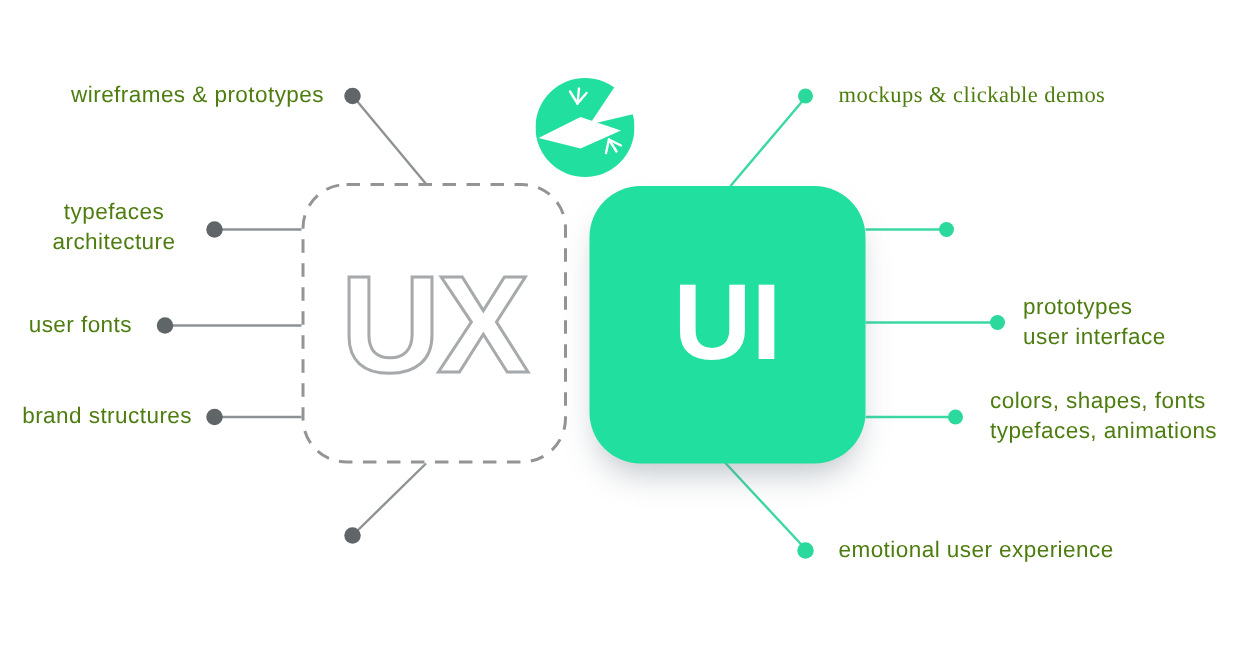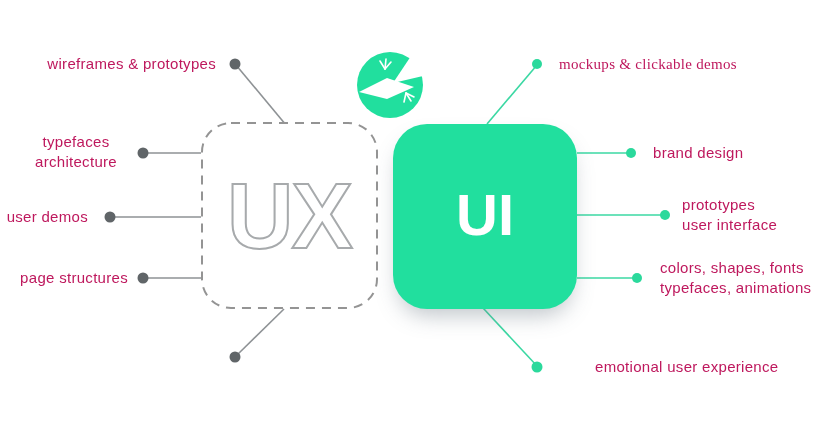--- a/index.html
+++ b/index.html
@@ -19,21 +19,21 @@
     position: absolute;
     left: 0; top: 0;
     width: 826px; height: 430px;
     pointer-events: none;
   }
   .label {
     position: absolute;
     font-size: 15px;
     line-height: 20px;
     letter-spacing: 0.3px;
-    color: #be185d;
+    color: #4d7c0f;
     white-space: pre-line;
   }
   .label.right-align { text-align: right; }
   .label.center-align { text-align: center; }
 
   
   .ux-box {
     position: absolute;
     left: 199px; top: 120px;
     width: 181px; height: 191px;
@@ -46,21 +46,21 @@
     width: 184px; height: 185px;
     background: var(--accent);
     border-radius: 34px;
     box-shadow: 0 12px 22px -6px rgba(110, 125, 135, 0.45);
     display: flex;
     align-items: center;
     justify-content: center;
   }
   .ui-box .ui-letters {
     color: #ffffff;
-    font-size: 58px;
+    font-size: 72px;
     font-weight: bold;
     letter-spacing: 0px;
     transform: translateY(-2px);
   }
 
   .logo-icon {
     position: absolute;
     left: 357px; top: 52px;
     width: 66px; height: 66px;
   }
@@ -69,21 +69,21 @@
   .l1 { right: 610px; top: 54px; }
   .l2 { left: 28px;  top: 132px; width: 96px; }
   .l3 { right: 738px; top: 207px; }
   .l4 { right: 698px; top: 268px; }
   .l5 { right: 610px; top: 347px; }
 
   .r1 { left: 559px; top: 54px; font-family: Liberation Serif, serif; }
   .r2 { left: 653px; top: 143px; }
   .r3 { left: 682px; top: 195px; }
   .r4 { left: 660px; top: 258px; }
-  .r5 { left: 559px; top: 357px; margin-left: 36px; }
+  .r5 { left: 559px; top: 357px; }
 </style>
 </head>
 <body>
 
 <div class="canvas" style="--accent:#21DF9E;">
 
   <svg class="overlay" width="826" height="430" viewBox="0 0 826 430">
 
     <g stroke="#8E9295" stroke-width="1.6">
       <line x1="236" y1="65" x2="286" y2="125"></line>
@@ -135,24 +135,23 @@
       <path d="M28 17 L34 10"></path>
       <path d="M49 41 L47 50"></path>
       <path d="M49 41 L54 49"></path>
       <path d="M49 41 L57 45"></path>
     </g>
   </svg>
 
   <div class="label right-align l1">wireframes &amp; prototypes</div>
   <div class="label center-align l2">typefaces
 architecture</div>
-  <div class="label right-align l3">user demos</div>
-  <div class="label right-align l4">page structures</div>
+  <div class="label right-align l3">user fonts</div>
+  <div class="label right-align l4">brand structures</div>
 
   <div class="label r1">mockups &amp; clickable demos</div>
-  <div class="label r2">brand design</div>
   <div class="label r3">prototypes
 user interface</div>
   <div class="label r4">colors, shapes, fonts
 typefaces, animations</div>
   <div class="label r5">emotional user experience</div>
 
 </div>
 
 </body></html>

